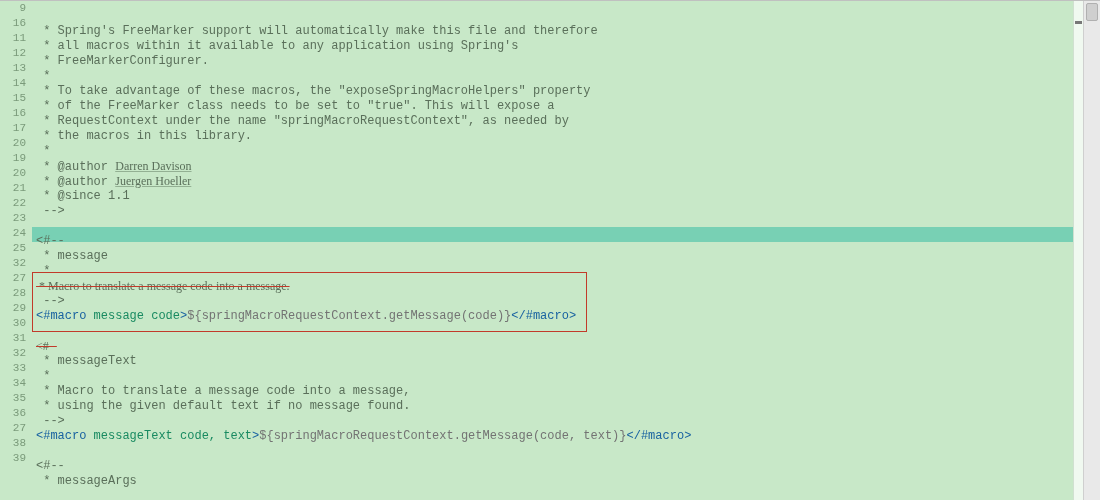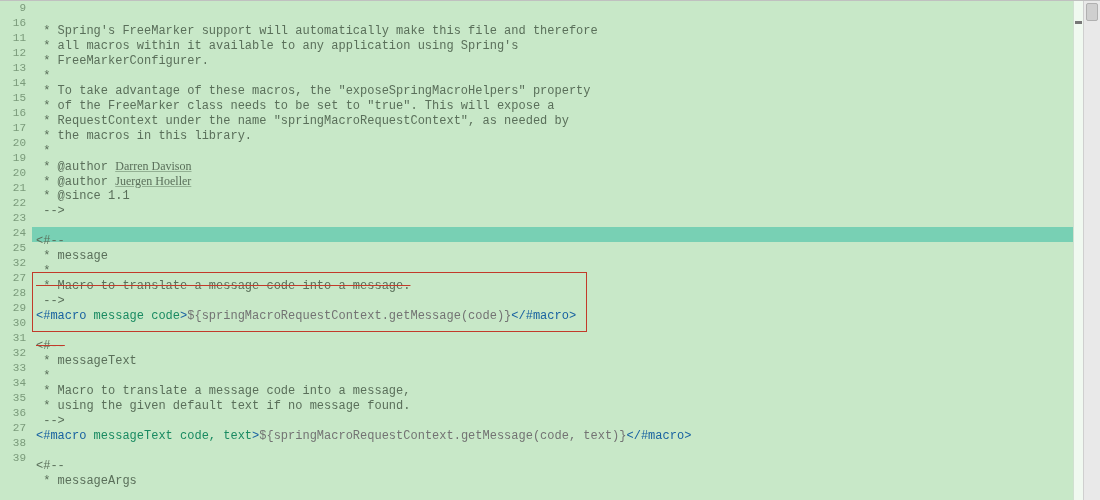--- a/index.html
+++ b/index.html
@@ -16,21 +16,21 @@
 .gutter .row { justify-content: flex-end; }
 .hl-line { position: absolute; left: 0; right: 17px; height: 15px; background: #78d0b4; z-index: 0; }
 .coverage { position: absolute; border: 1px solid #c23a2a; z-index: 1; background: transparent; pointer-events: none; }
 .code span { position: relative; z-index: 2; }
 .code .row > span.text { padding-left: 4px; }
 .c-comment { color: #5a6f5a; }
 .c-tag { color: #1761a0; }
 .c-attr { color: #198a61; }
 .c-expr { color: #737373; }
 .c-author { text-decoration: underline; text-decoration-color: #93b093; font-family: Liberation Serif, serif; }
-.strike { text-decoration: line-through; text-decoration-color: #c23a2a; }
+.strike { text-decoration: line-through; text-decoration-color: #c23a2a; font-family: Liberation Serif, serif; }
 .right-strip { position: absolute; right: 17px; top: 0; bottom: 19px; width: 10px; background: #f0f9f0; border-left: 1px solid #d0e0d0;}
 .right-strip .mark { position:absolute; left:1px; right:1px; height:3px; background:#777; }
 </style>
 </head>
 <body>
 
 <div class="workbench">
 
   <div class="tabbar" id="tabbar"></div>
 

